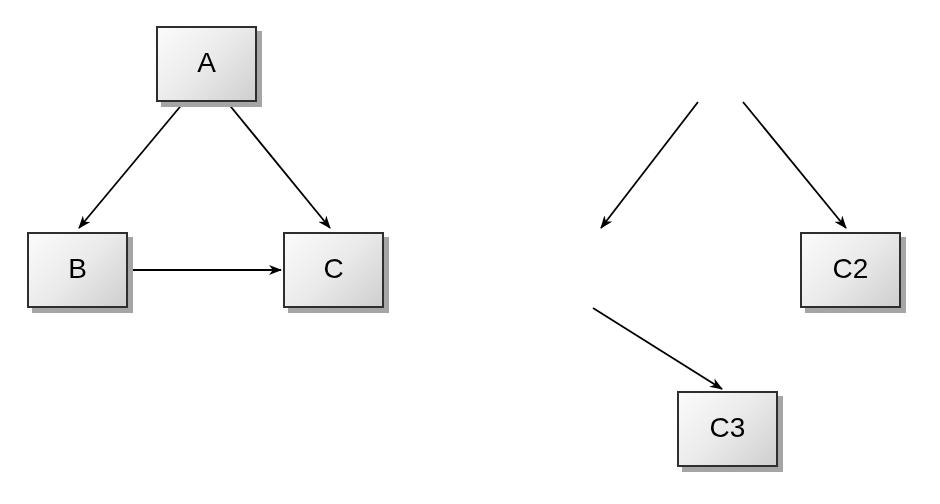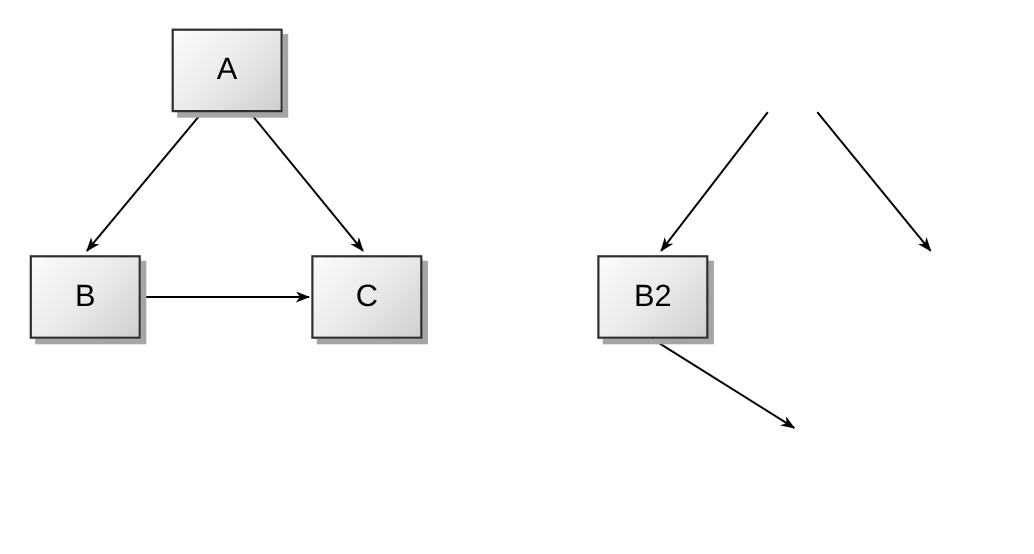--- a/index.html
+++ b/index.html
@@ -82,17 +82,20 @@
   <div class="node pos-a">
     <span class="node-label">A</span>
   </div>
   <div class="node pos-b">
     <span class="node-label">B</span>
   </div>
   <div class="node pos-c">
     <span class="node-label">C</span>
   </div>
 
-  <div class="node pos-b2">
-    <span class="node-label">B2</span>
+  <div class="node pos-c2">
+    <span class="node-label">C2</span>
+  </div>
+  <div class="node pos-c3">
+    <span class="node-label">C3</span>
   </div>
 
 </div>
 
 </body></html>

